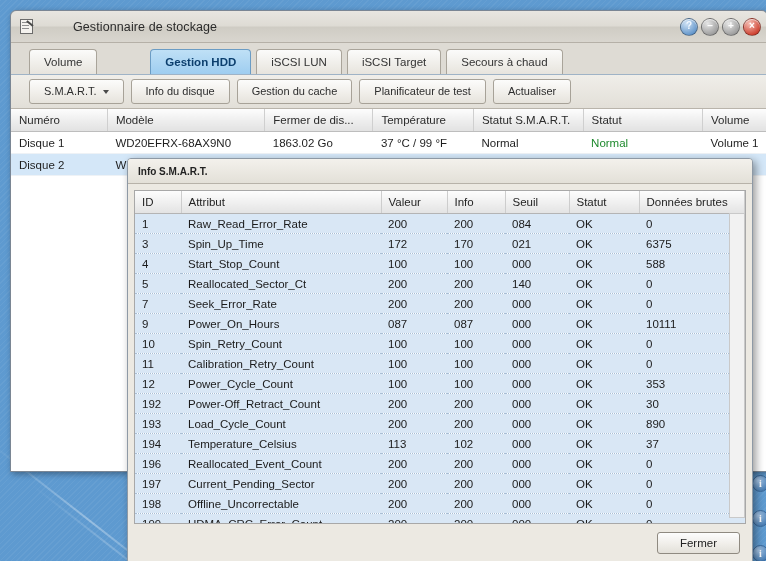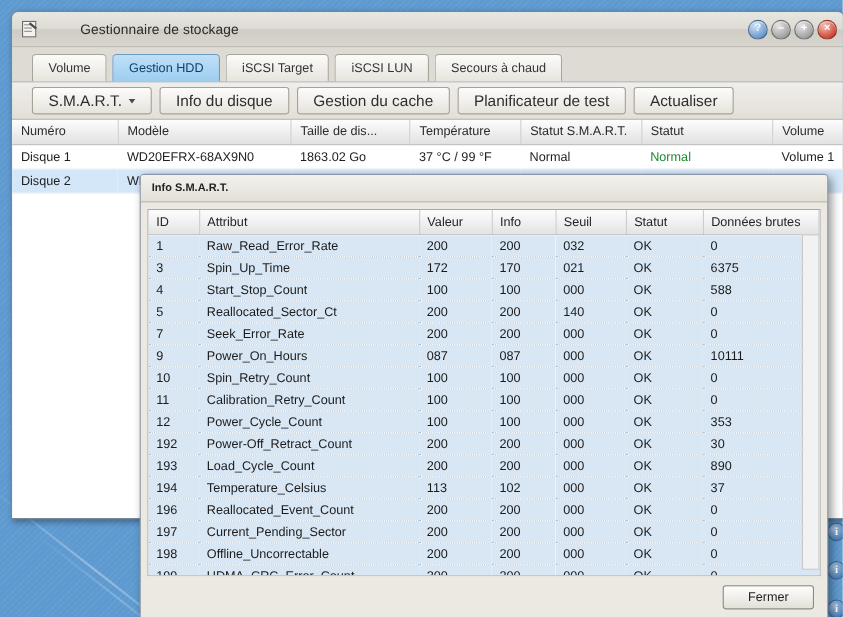--- a/index.html
+++ b/index.html
@@ -118,32 +118,32 @@
     background: linear-gradient(to bottom, #fbfbfa, #e7e4dd);
     border: 1px solid #a9a49a;
     border-bottom: none;
     border-top-left-radius: 4px; border-top-right-radius: 4px;
     padding: 4px 14px 4px; height: 16px; line-height: 16px;
     cursor: pointer; white-space: nowrap;
   }
   .tab.active {
     background: linear-gradient(to bottom, #bfe0f6, #9ecdf0);
     border-color: #6b9cc4;
-    color: #0c3f6e; font-weight: normal;
+    color: #0c3f6e; font-weight: bold; margin-left: 48px;
   }
 
   
   .toolbar {
     background: linear-gradient(to bottom, #f0eee9, #e2dfd8);
     padding: 4px 0 4px 18px;
     display: flex; gap: 7px; align-items: center;
     border-bottom: 1px solid #b9b4ab;
   }
   .tbtn {
-    font-size: 14px; color: #2e2e2e;
+    font-size: 11px; color: #2e2e2e;
     background: linear-gradient(to bottom, #fcfcfb 0%, #f2f0ec 50%, #e6e3dc 100%);
     border: 1px solid #a7a298;
     border-radius: 3px;
     padding: 3px 14px; height: 17px; line-height: 17px;
     cursor: pointer; white-space: nowrap;
     display: flex; align-items: center; gap: 6px;
   }
   .tbtn .caret {
     width: 0; height: 0;
     border-left: 3.5px solid transparent;
@@ -274,22 +274,22 @@
       <div class="wbtn help">?</div>
       <div class="wbtn min">–</div>
       <div class="wbtn max">+</div>
       <div class="wbtn close">×</div>
     </div>
   </div>
 
   <div class="tabstrip" id="tabstrip">
       <div class="tab">Volume</div>
       <div class="tab active">Gestion HDD</div>
+      <div class="tab">iSCSI LUN</div>
       <div class="tab">iSCSI Target</div>
-      <div class="tab">iSCSI LUN</div>
       <div class="tab">Secours à chaud</div>
     </div>
 
   <div class="toolbar" id="toolbar">
       <div class="tbtn">
         <span>S.M.A.R.T.</span>
         <span class="caret"></span>
       </div>
       <div class="tbtn">
         <span>Info du disque</span>
@@ -303,21 +303,21 @@
       <div class="tbtn">
         <span>Actualiser</span>
       </div>
     </div>
 
   <table class="disk-table">
     <thead>
       <tr id="disk-head">
           <th style="width: 96px;">Numéro</th>
           <th style="width: 152px;">Modèle</th>
-          <th style="width: 106px;">Taille de dis...</th>
+          <th style="width: 106px;">Fermer de dis...</th>
           <th style="width: 92px;">Température</th>
           <th style="width: 110px;">Statut S.M.A.R.T.</th>
           <th style="width: 120px;">Statut</th>
           <th>Volume</th>
         </tr>
     </thead>
     <tbody id="disk-body">
         <tr class="">
           <td>Disque 1</td>
           <td>WD20EFRX-68AX9N0</td>
@@ -377,21 +377,21 @@
               <col style="width:64px">
               <col style="width:70px">
               <col>
           </colgroup>
           <tbody id="smart-body">
               <tr>
                 <td>1</td>
                 <td>Raw_Read_Error_Rate</td>
                 <td>200</td>
                 <td>200</td>
-                <td>032</td>
+                <td>084</td>
                 <td>OK</td>
                 <td>0</td>
               </tr>
               <tr>
                 <td>3</td>
                 <td>Spin_Up_Time</td>
                 <td>172</td>
                 <td>170</td>
                 <td>021</td>
                 <td>OK</td>

